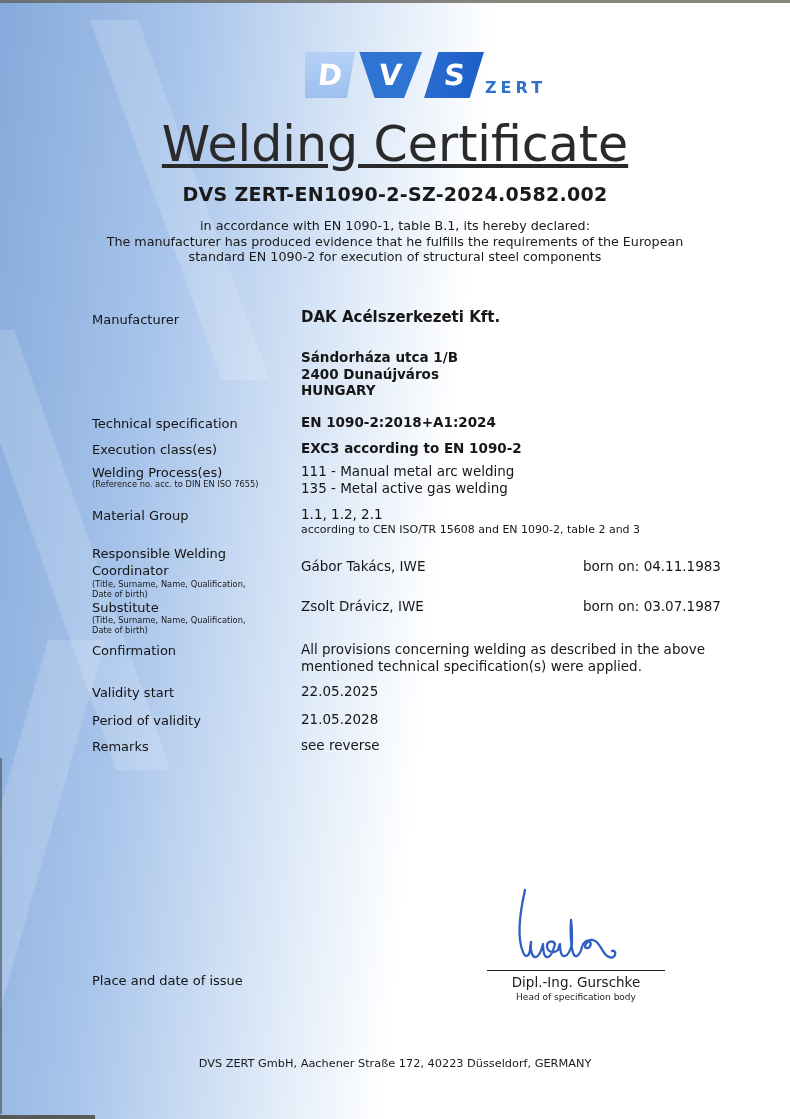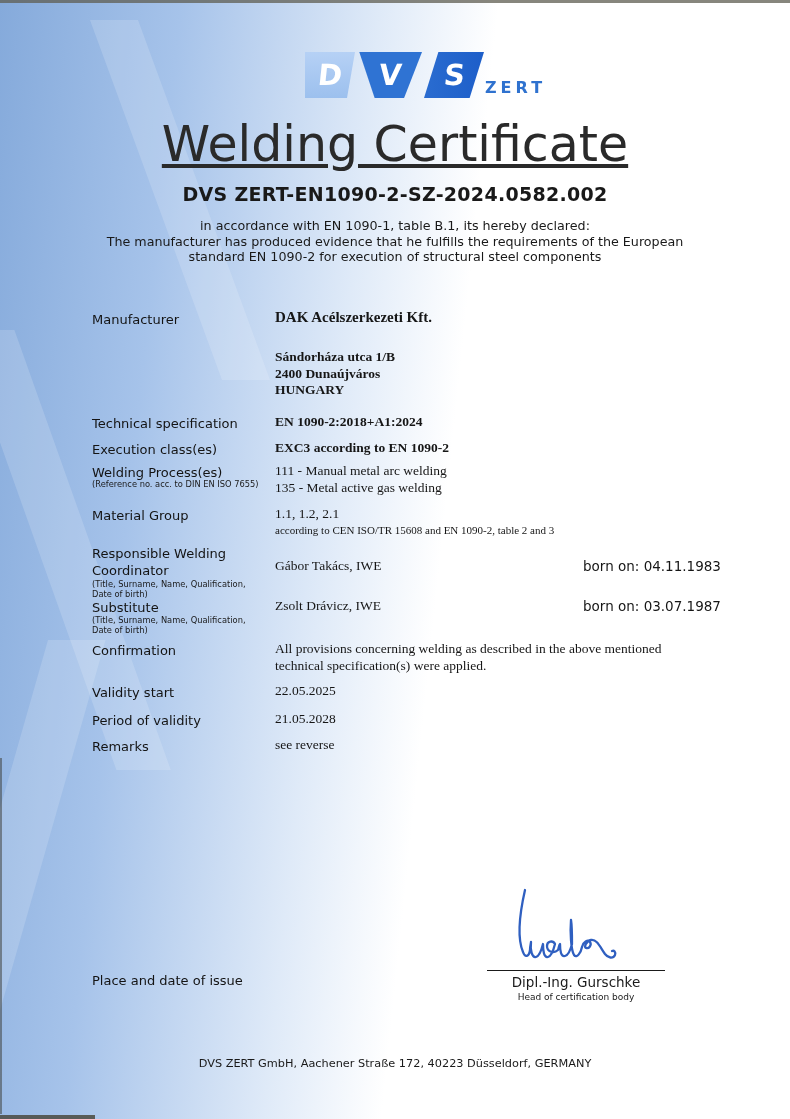--- a/index.html
+++ b/index.html
@@ -30,21 +30,21 @@
   .zert { position:absolute; left:180px; bottom:1px; font-size:16px; font-weight:bold; color:#2f72cf; letter-spacing:4px; }
 
   
   .title { position:absolute; top:116px; left:0; width:100%; text-align:center; font-size:49px; color:#2a2a2a;text-decoration:underline; }
   .cert-no { position:absolute; top:183px; left:0; width:100%; text-align:center; font-size:19px; font-weight:bold; color:#191919; letter-spacing:.3px; }
   .decl { position:absolute; top:218px; left:0; width:100%; text-align:center; font-size:12.7px; line-height:15.6px; color:#191919; }
 
   
   .lbl { position:absolute; left:92px; width:192px; font-size:13px; font-weight:normal; color:#141414; line-height:17px; }
   .sub { position:absolute; left:92px; width:170px; font-size:8.3px; color:#1a1a1a; line-height:9.8px; }
-  .val { position:absolute; left:275px; font-size:13.5px; color:#161616; line-height:16.5px;font-family:Liberation Serif, serif; }
+  .val { position:absolute; left:301px; font-size:13.5px; color:#161616; line-height:16.5px; }
   .b   { font-weight:bold; }
   .born { position:absolute; left:583px; font-size:13.5px; color:#161616; }
 
   
   .sig-svg { position:absolute; left:492px; top:884px; width:160px; height:85px; }
   .sig-line { position:absolute; left:487px; top:970px; width:178px; border-top:1.6px solid #1a1a1a; }
   .sig-name { position:absolute; left:482px; top:974px; width:188px; text-align:center; font-size:13.5px; color:#1a1a1a; }
   .sig-role { position:absolute; left:482px; top:992px; width:188px; text-align:center; font-size:9px; color:#1a1a1a; }
 
   .footer { position:absolute; top:1057px; left:0; width:100%; text-align:center; font-size:11.3px; color:#1a1a1a; }
@@ -144,16 +144,16 @@
              C38,66 40,74 44,73 C48,72 50,64 51,60
              C51,67 52,74 56,73 C60,72 62,64 63,60
              C61,56 55,57 55,62 C55,68 62,70 66,66 C67,63 67,61 68,60
              C68,67 69,73 73,72 C77,71 79,64 80,60
              C80,52 80,42 79,36 C78,48 79,66 82,71 C85,75 89,68 90,63
              C91,58 96,55 98,58 C100,61 97,65 94,64 C92,63 94,57 99,56
              C105,55 108,63 113,70 C116,74 121,75 123,71 C124,68 122,66 120,67" fill="none" stroke="#2f5fc0" stroke-width="2.3" stroke-linecap="round" stroke-linejoin="round"></path>
   </svg>
   <div class="sig-line"></div>
   <div class="sig-name">Dipl.-Ing. Gurschke</div>
-  <div class="sig-role">Head of certification body</div>
+  <div class="sig-role">Head of specification body</div>
 
   <div class="footer">DVS ZERT GmbH, Aachener Straße 172, 40223 Düsseldorf, GERMANY</div>
 </div>
 
 </body></html>

